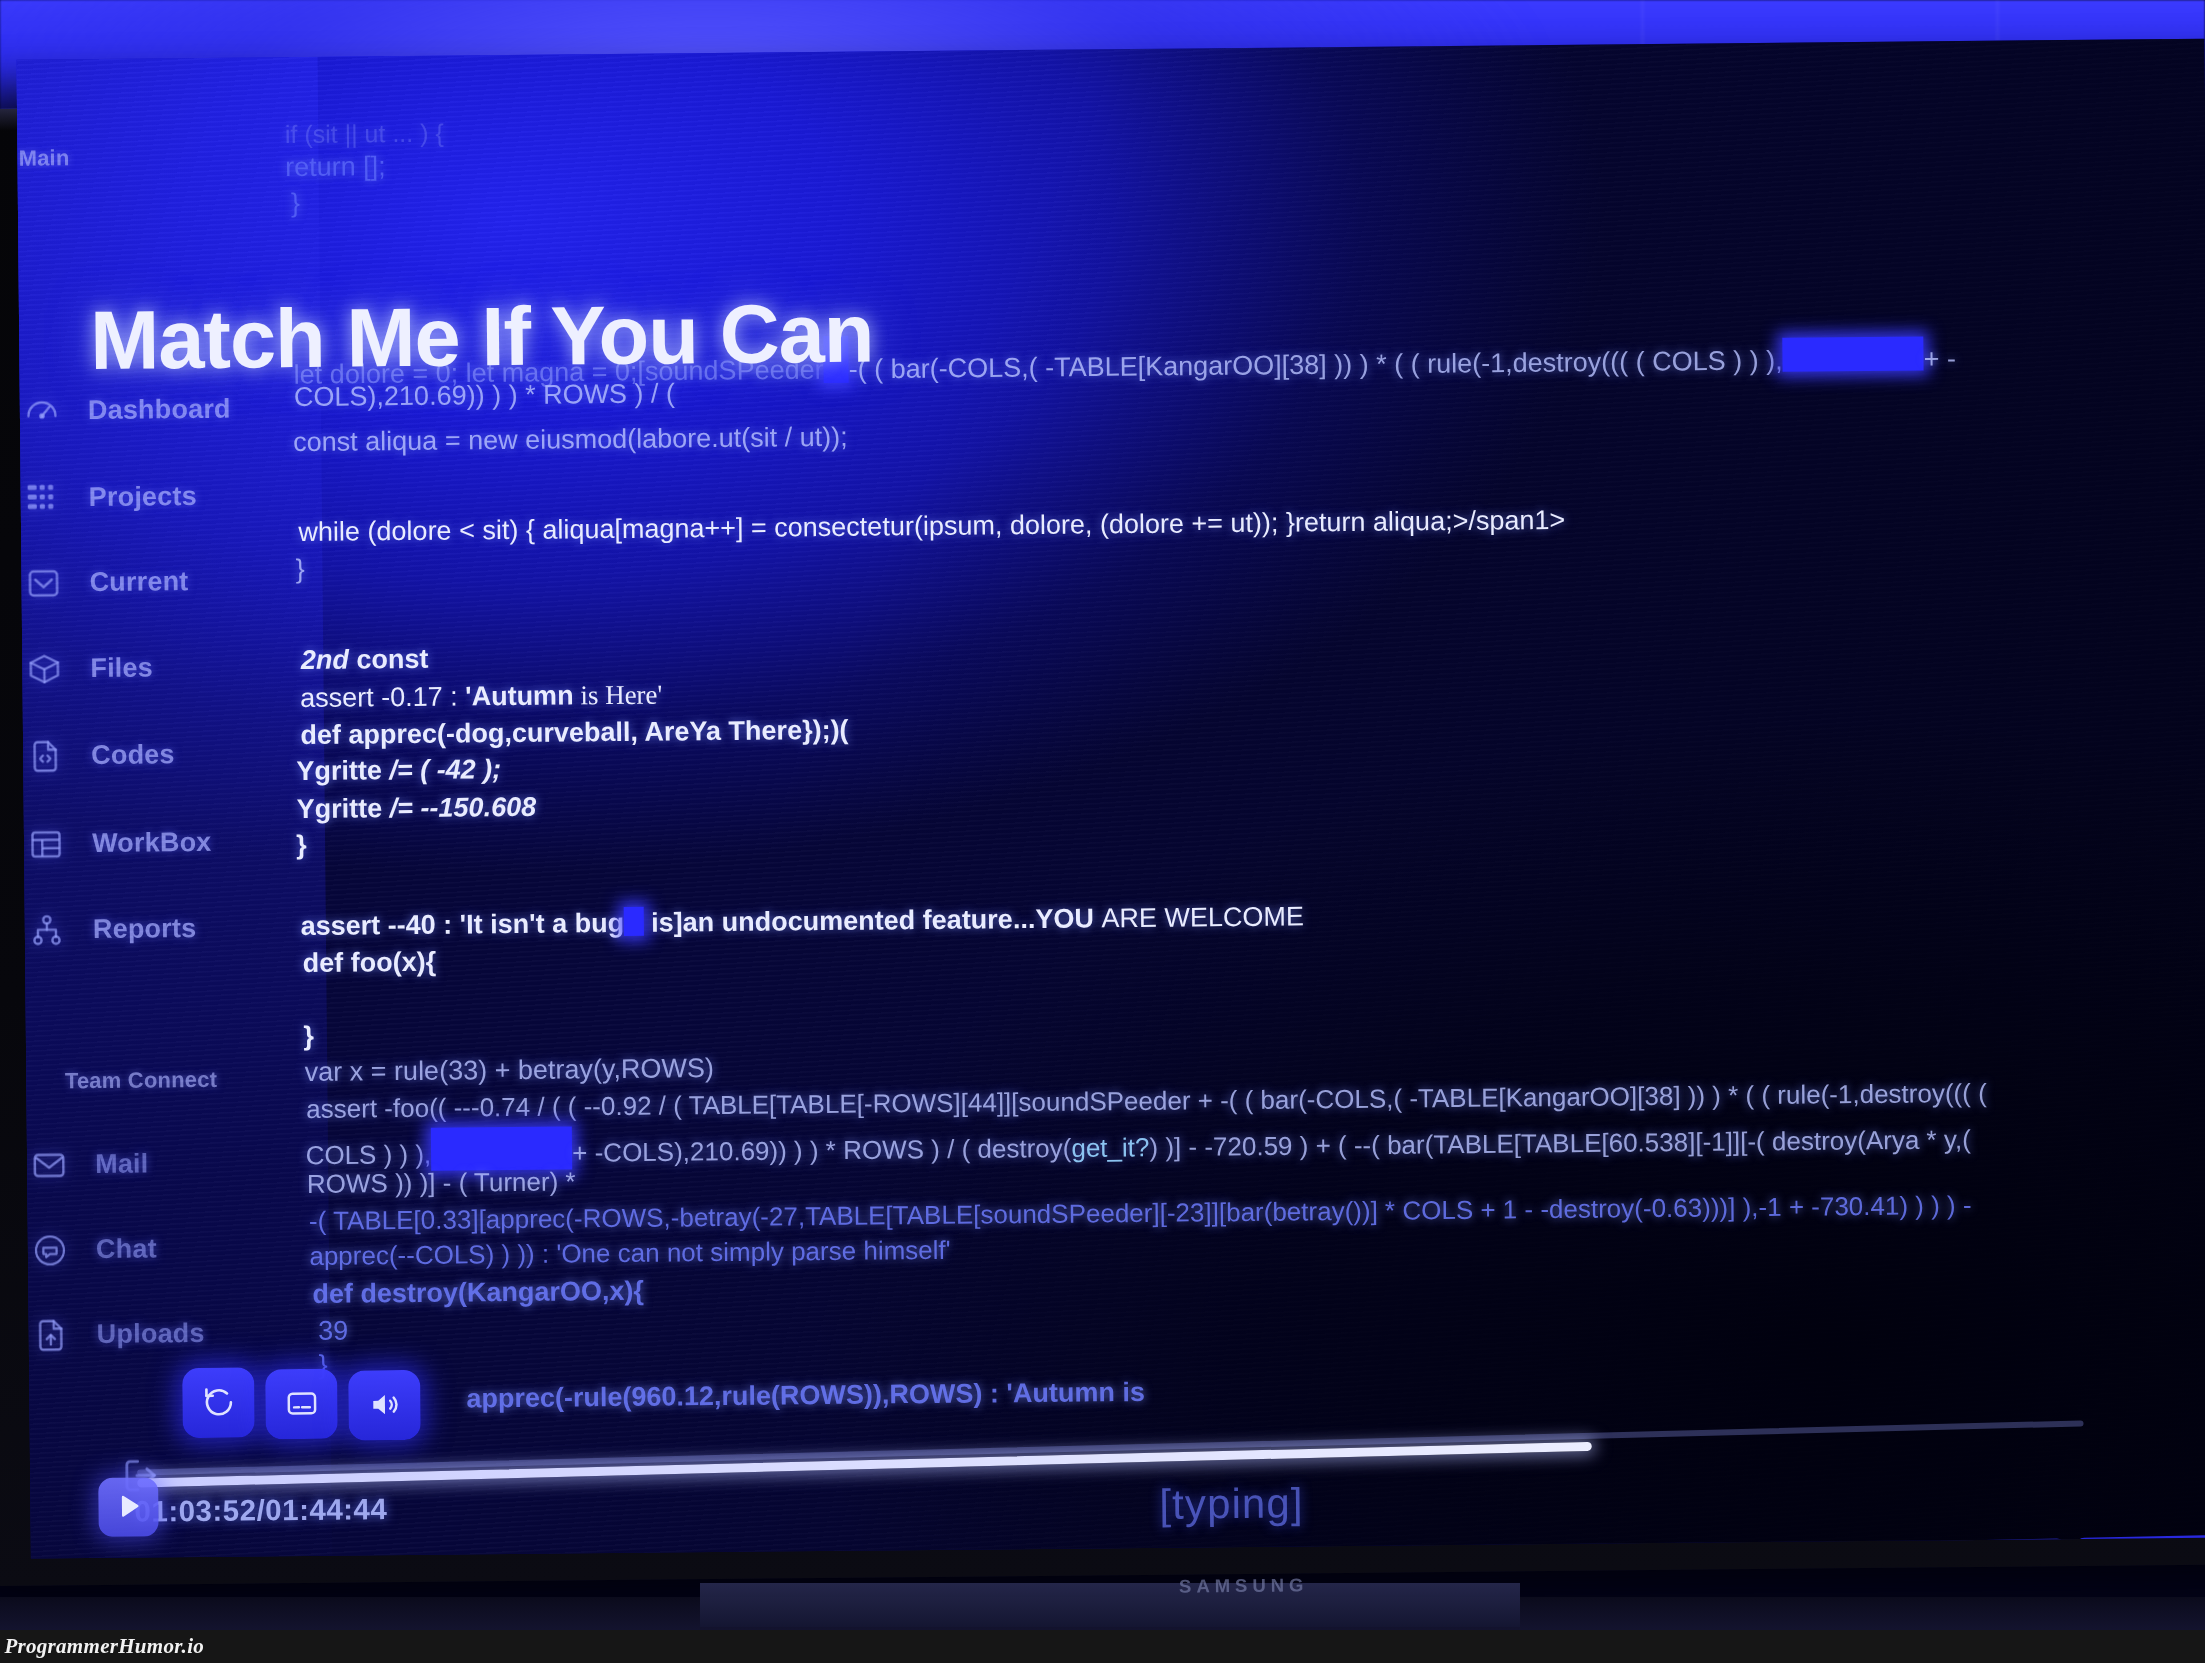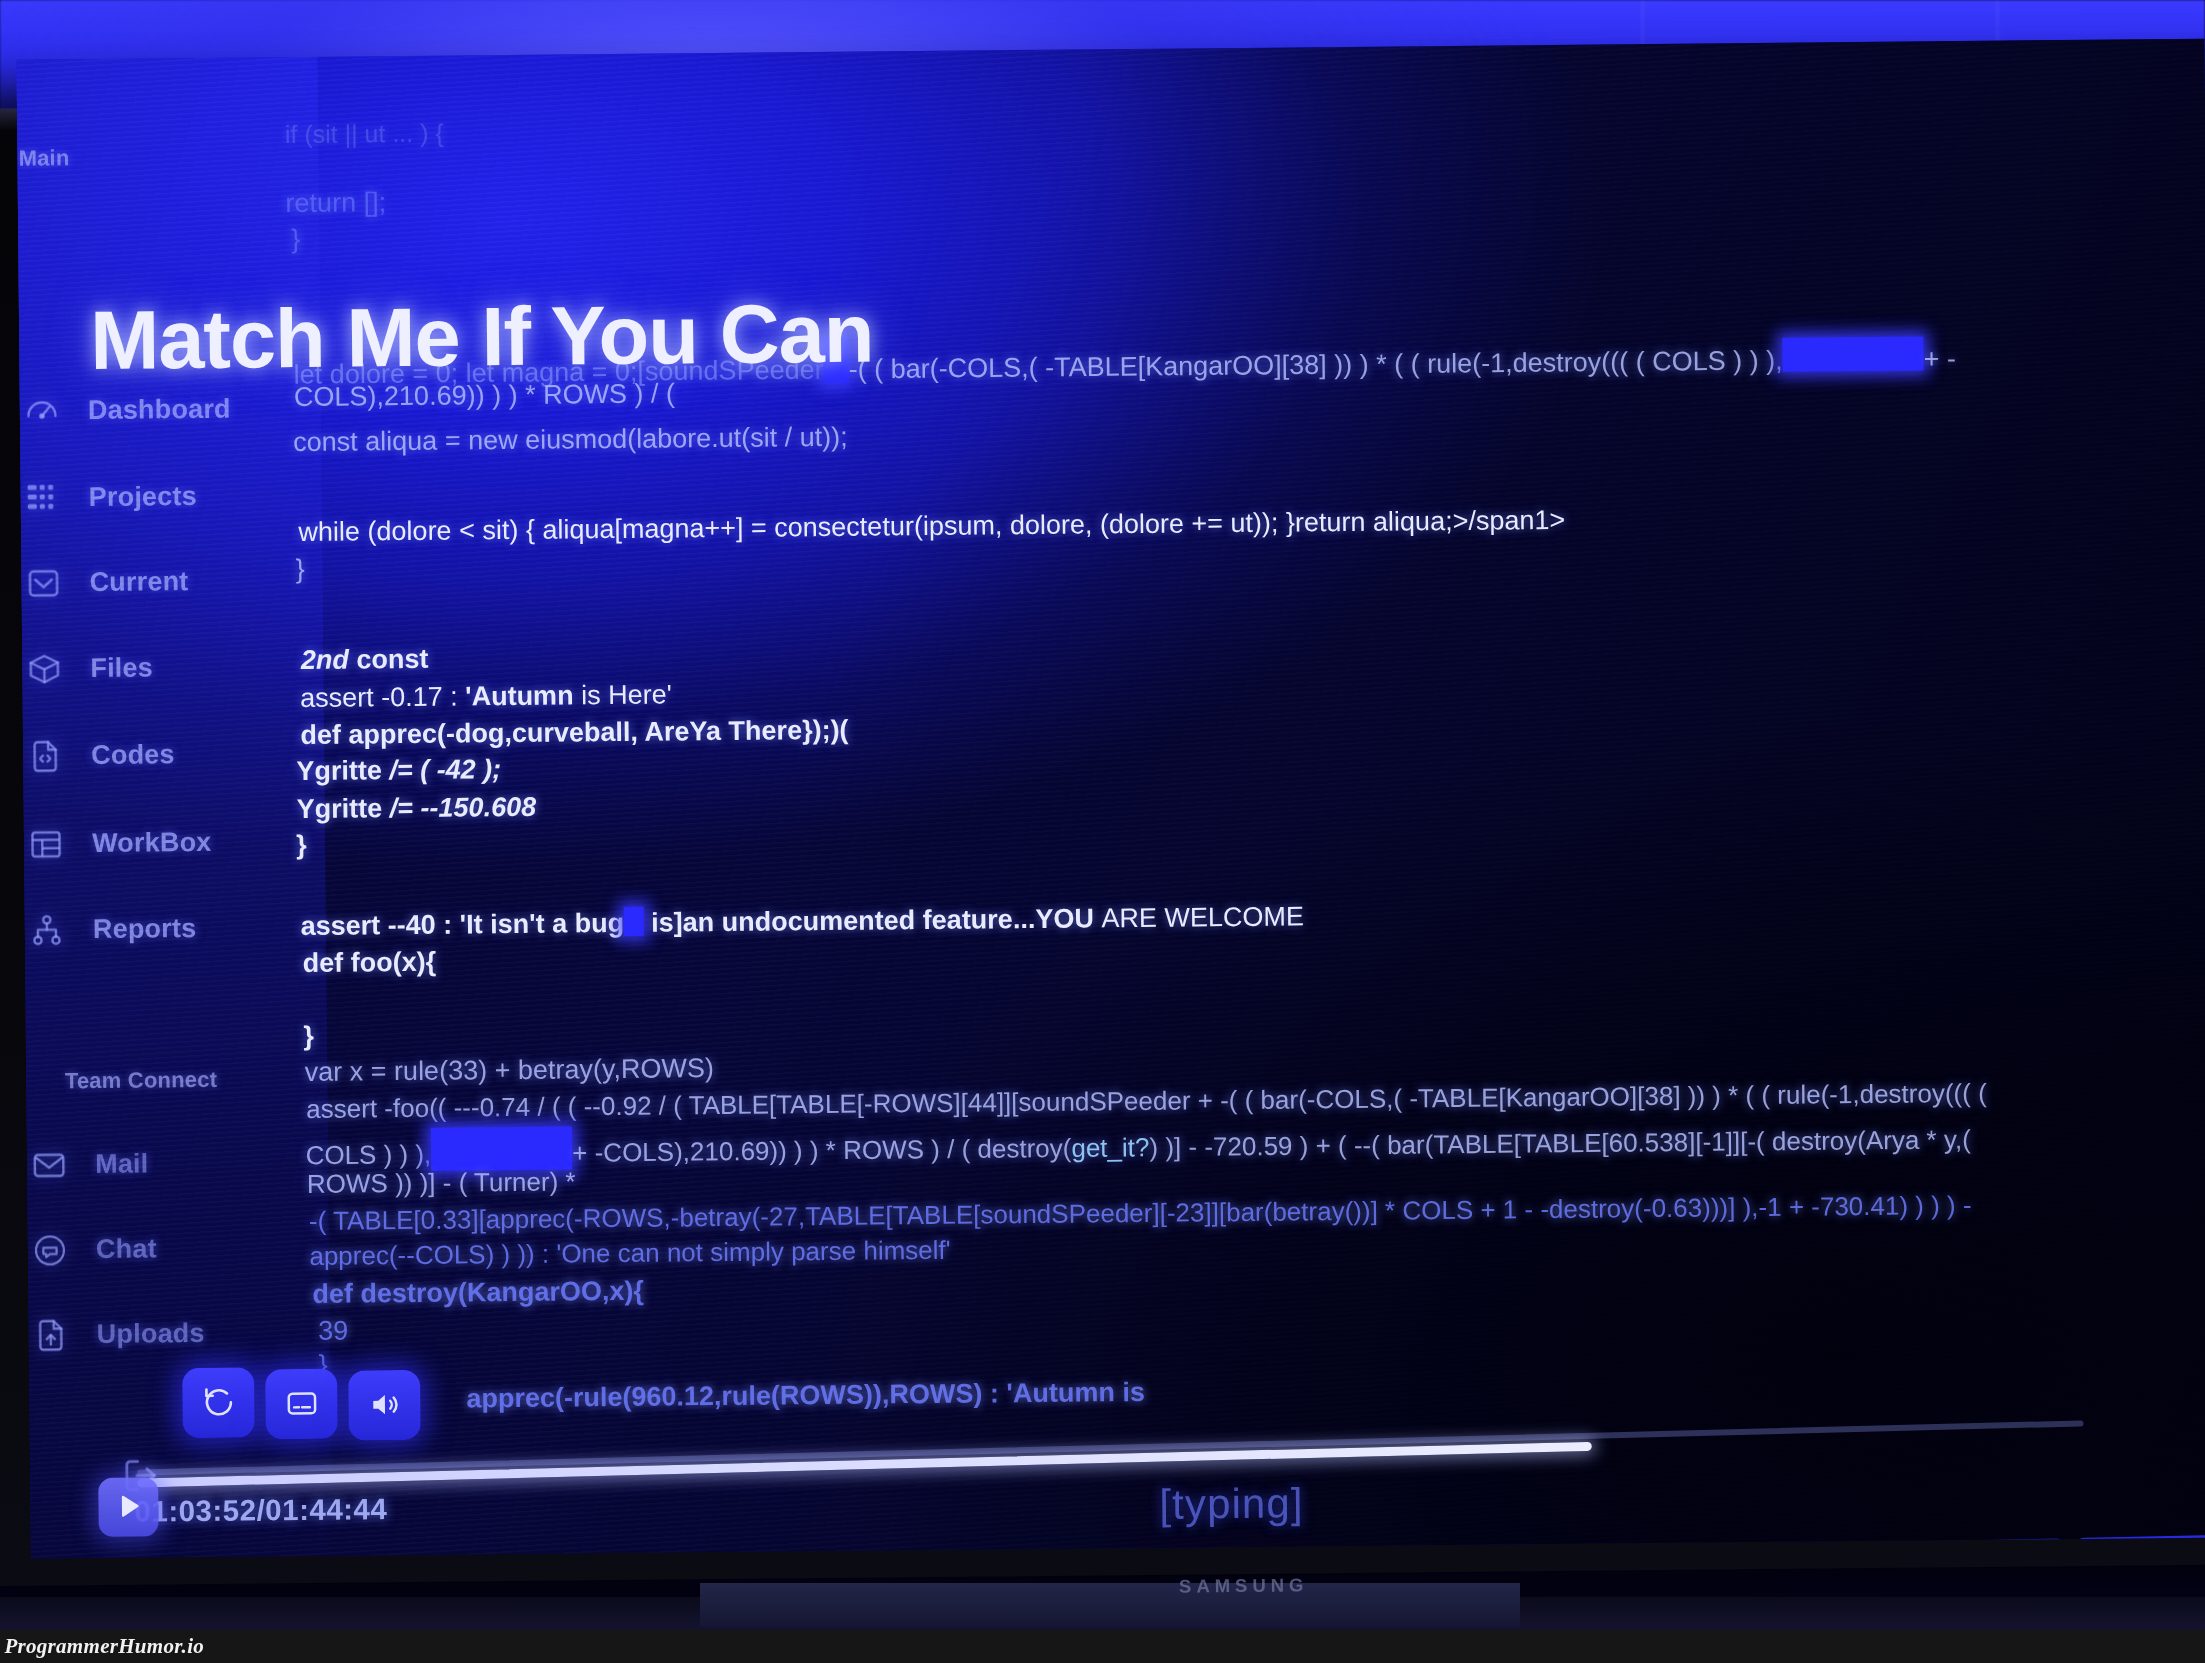--- a/index.html
+++ b/index.html
@@ -144,21 +144,21 @@
     font-size: 27px;
     line-height: 34px;
     letter-spacing: 0px;
     white-space: nowrap;
     text-shadow: 0 0 9.8px rgba(120,140,255,.75);
   }
   .faint   { color: rgba(150,160,255,.55); }
   .mid     { color: rgba(185,195,255,.80); }
   .bright  { color: #e9ecff; font-weight:600; }
   .dimblue { color: rgba(110,125,255,.82); }
-  .deep    { color: rgba(95,110,250,.72); margin-top: 36px; }
+  .deep    { color: rgba(95,110,250,.72); }
   .teal    { color: rgba(150,210,255,.92); }
   .b { font-weight: 700; }
   .i { font-style: italic; }
 
   
   .redact {
     display:inline-block; vertical-align:-4.4px;
     background: #2a2aff;
     box-shadow: 0 0 15.3px 5.5px rgba(60,60,255,.85);
   }
@@ -453,21 +453,21 @@
 
           <div class="cline bright" style="left:-6.6px; top:458px; font-weight:500;">while (dolore &lt; sit) { aliqua[magna++] = consectetur(ipsum, dolore, (dolore += ut)); }return aliqua;&gt;/span1&gt;</div>
 
           <div class="cline mid" style="left:-9.8px; top:495px;">}</div>
 
           <div class="cline" style="left:-5.5px; top:586px;">
             <span class="bright i b">2nd</span><span class="bright"> const</span>
           </div>
 
           <div class="cline" style="left:-6.6px; top:624px;">
-            <span class="bright" style="font-weight:500;">assert -0.17 : </span><span class="bright b">'Autumn</span><span class="bright" style="font-weight:500;"> is Here'</span>
+            <span class="bright" style="font-weight:500;">assert -0.17 : </span><span class="bright b">'Autumn</span><span class="bright" style="font-weight:500;font-family:Liberation Serif, serif;"> is Here'</span>
           </div>
 
           <div class="cline bright" style="left:-6.6px; top:661px; font-weight:600;">def apprec(-dog,curveball, AreYa There});)(</div>
 
           <div class="cline" style="left:-11px; top:697px;">
             <span class="bright" style="font-weight:600;">Ygritte </span><span class="bright i">/= ( -42 );</span>
           </div>
 
           <div class="cline" style="left:-11px; top:735px;">
             <span class="bright" style="font-weight:600;">Ygritte </span><span class="bright i">/= --150.608</span>

